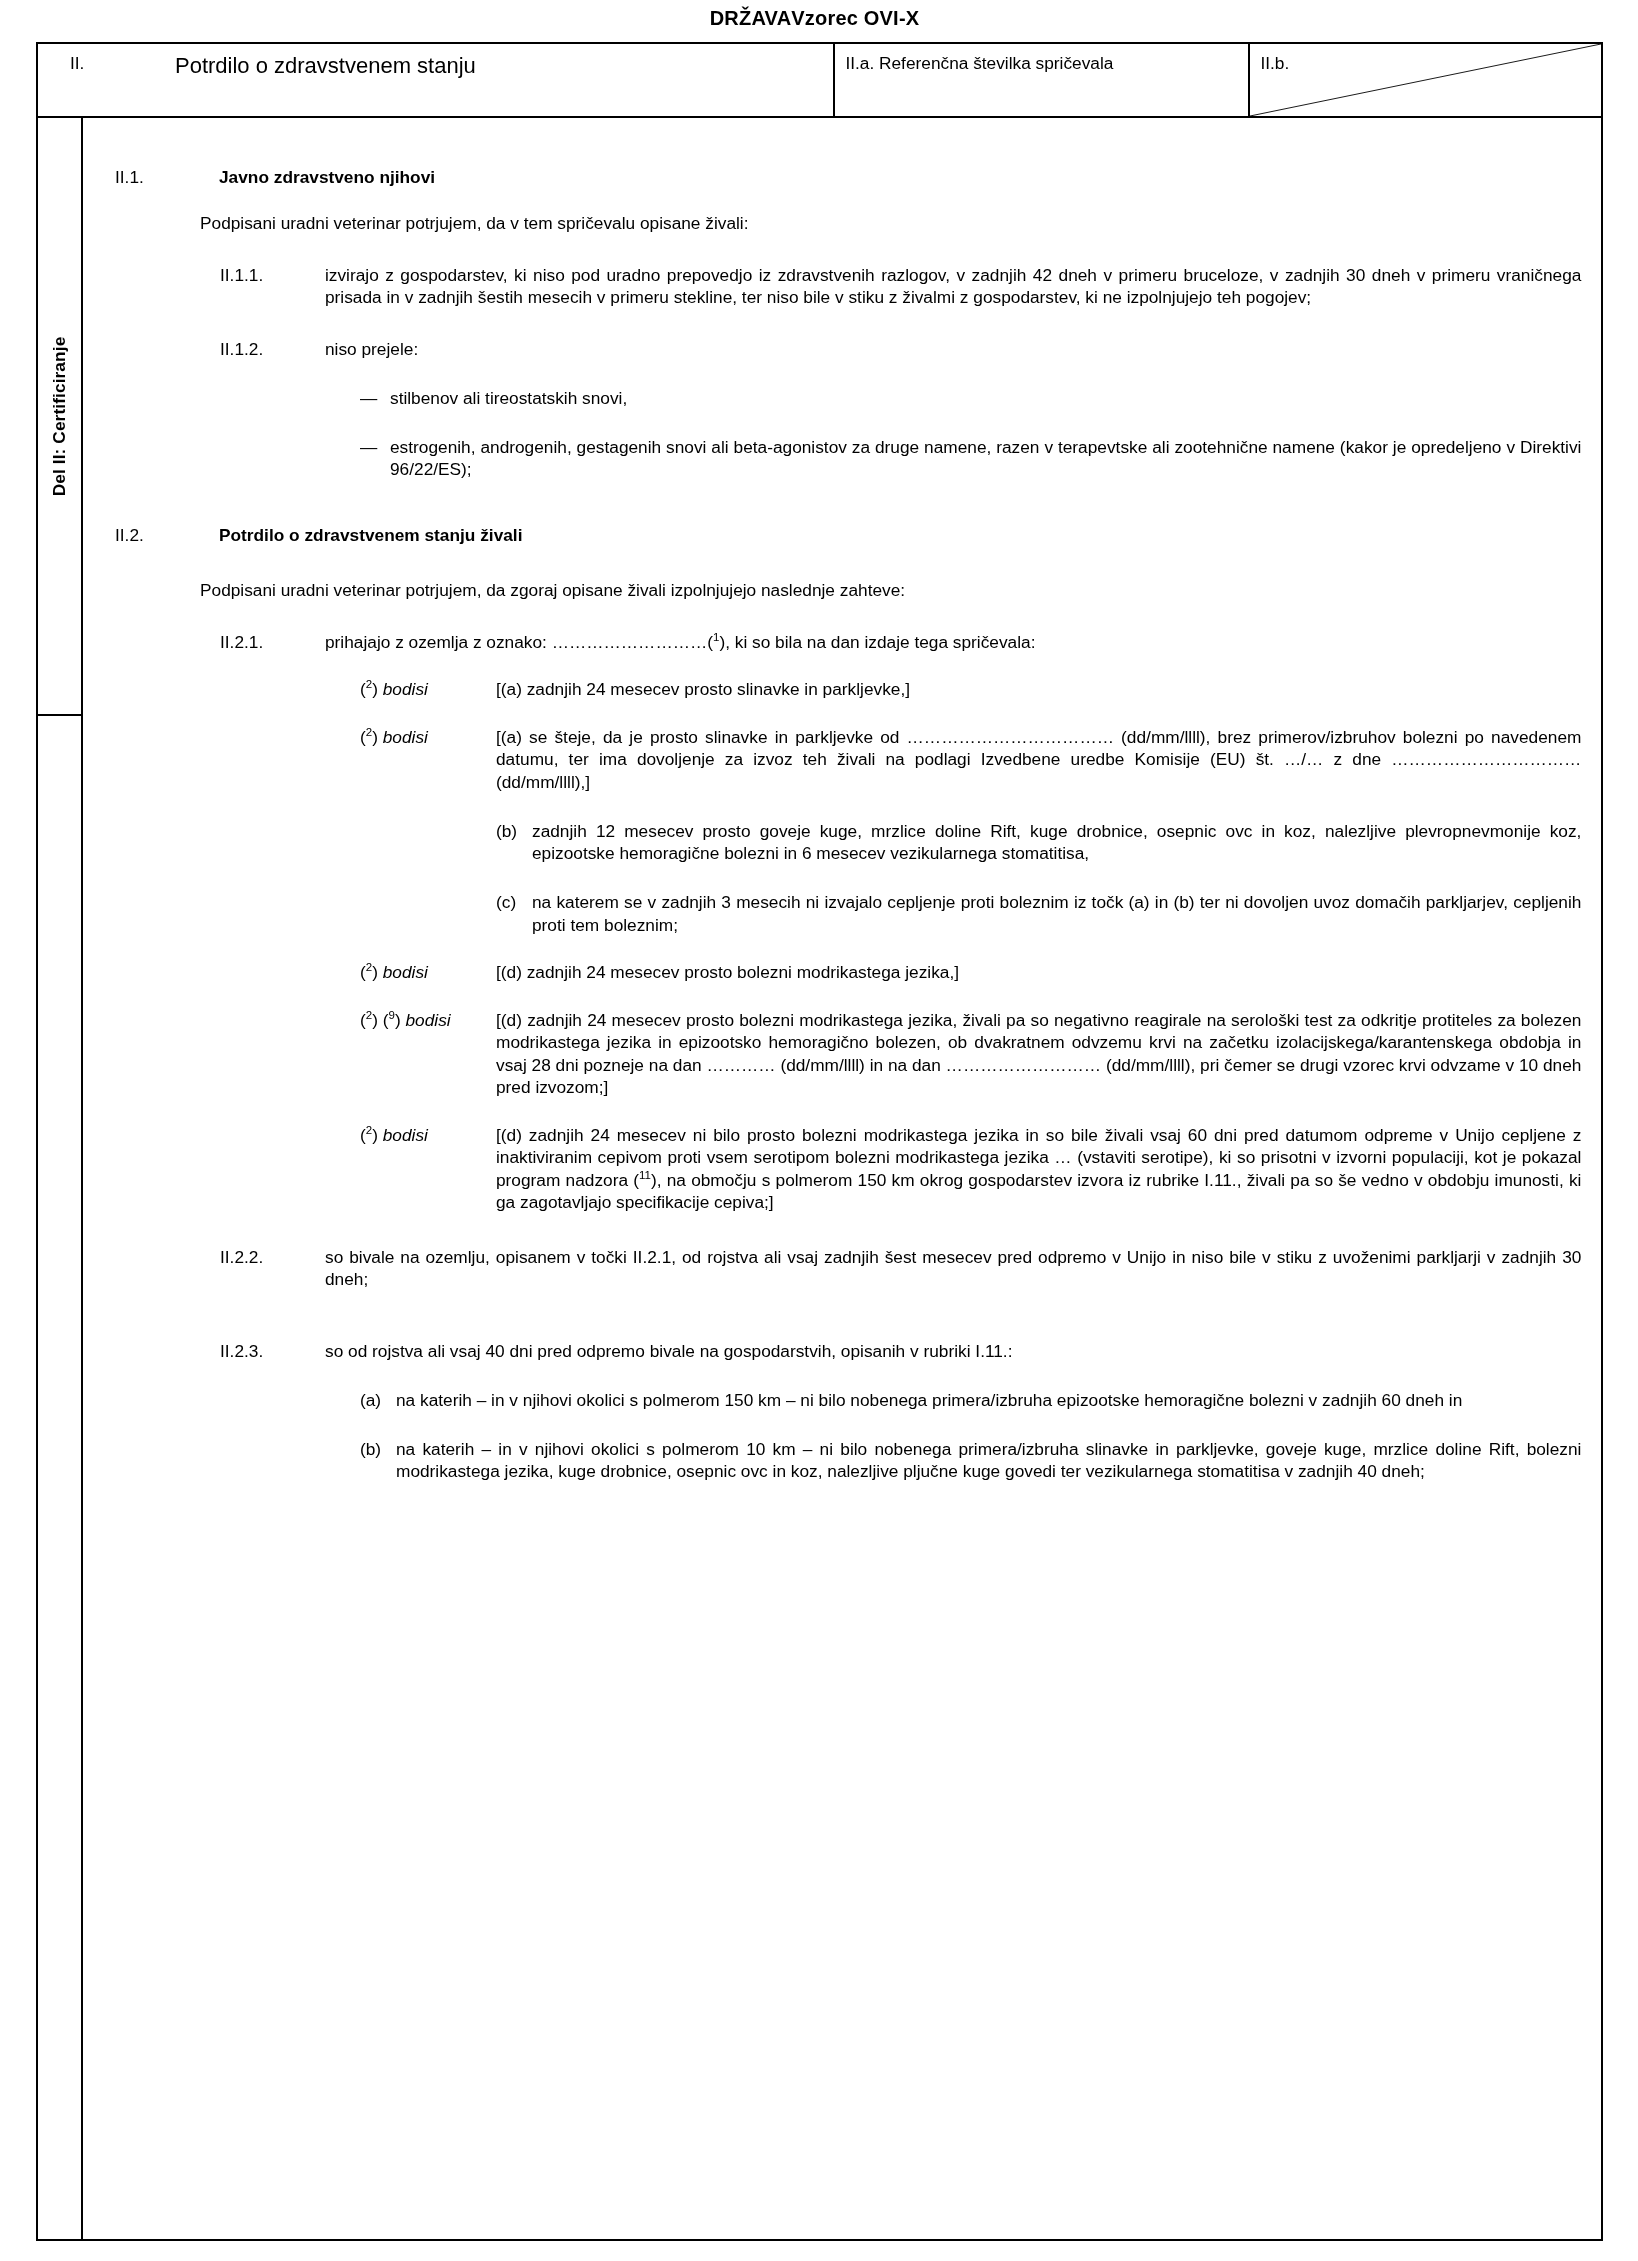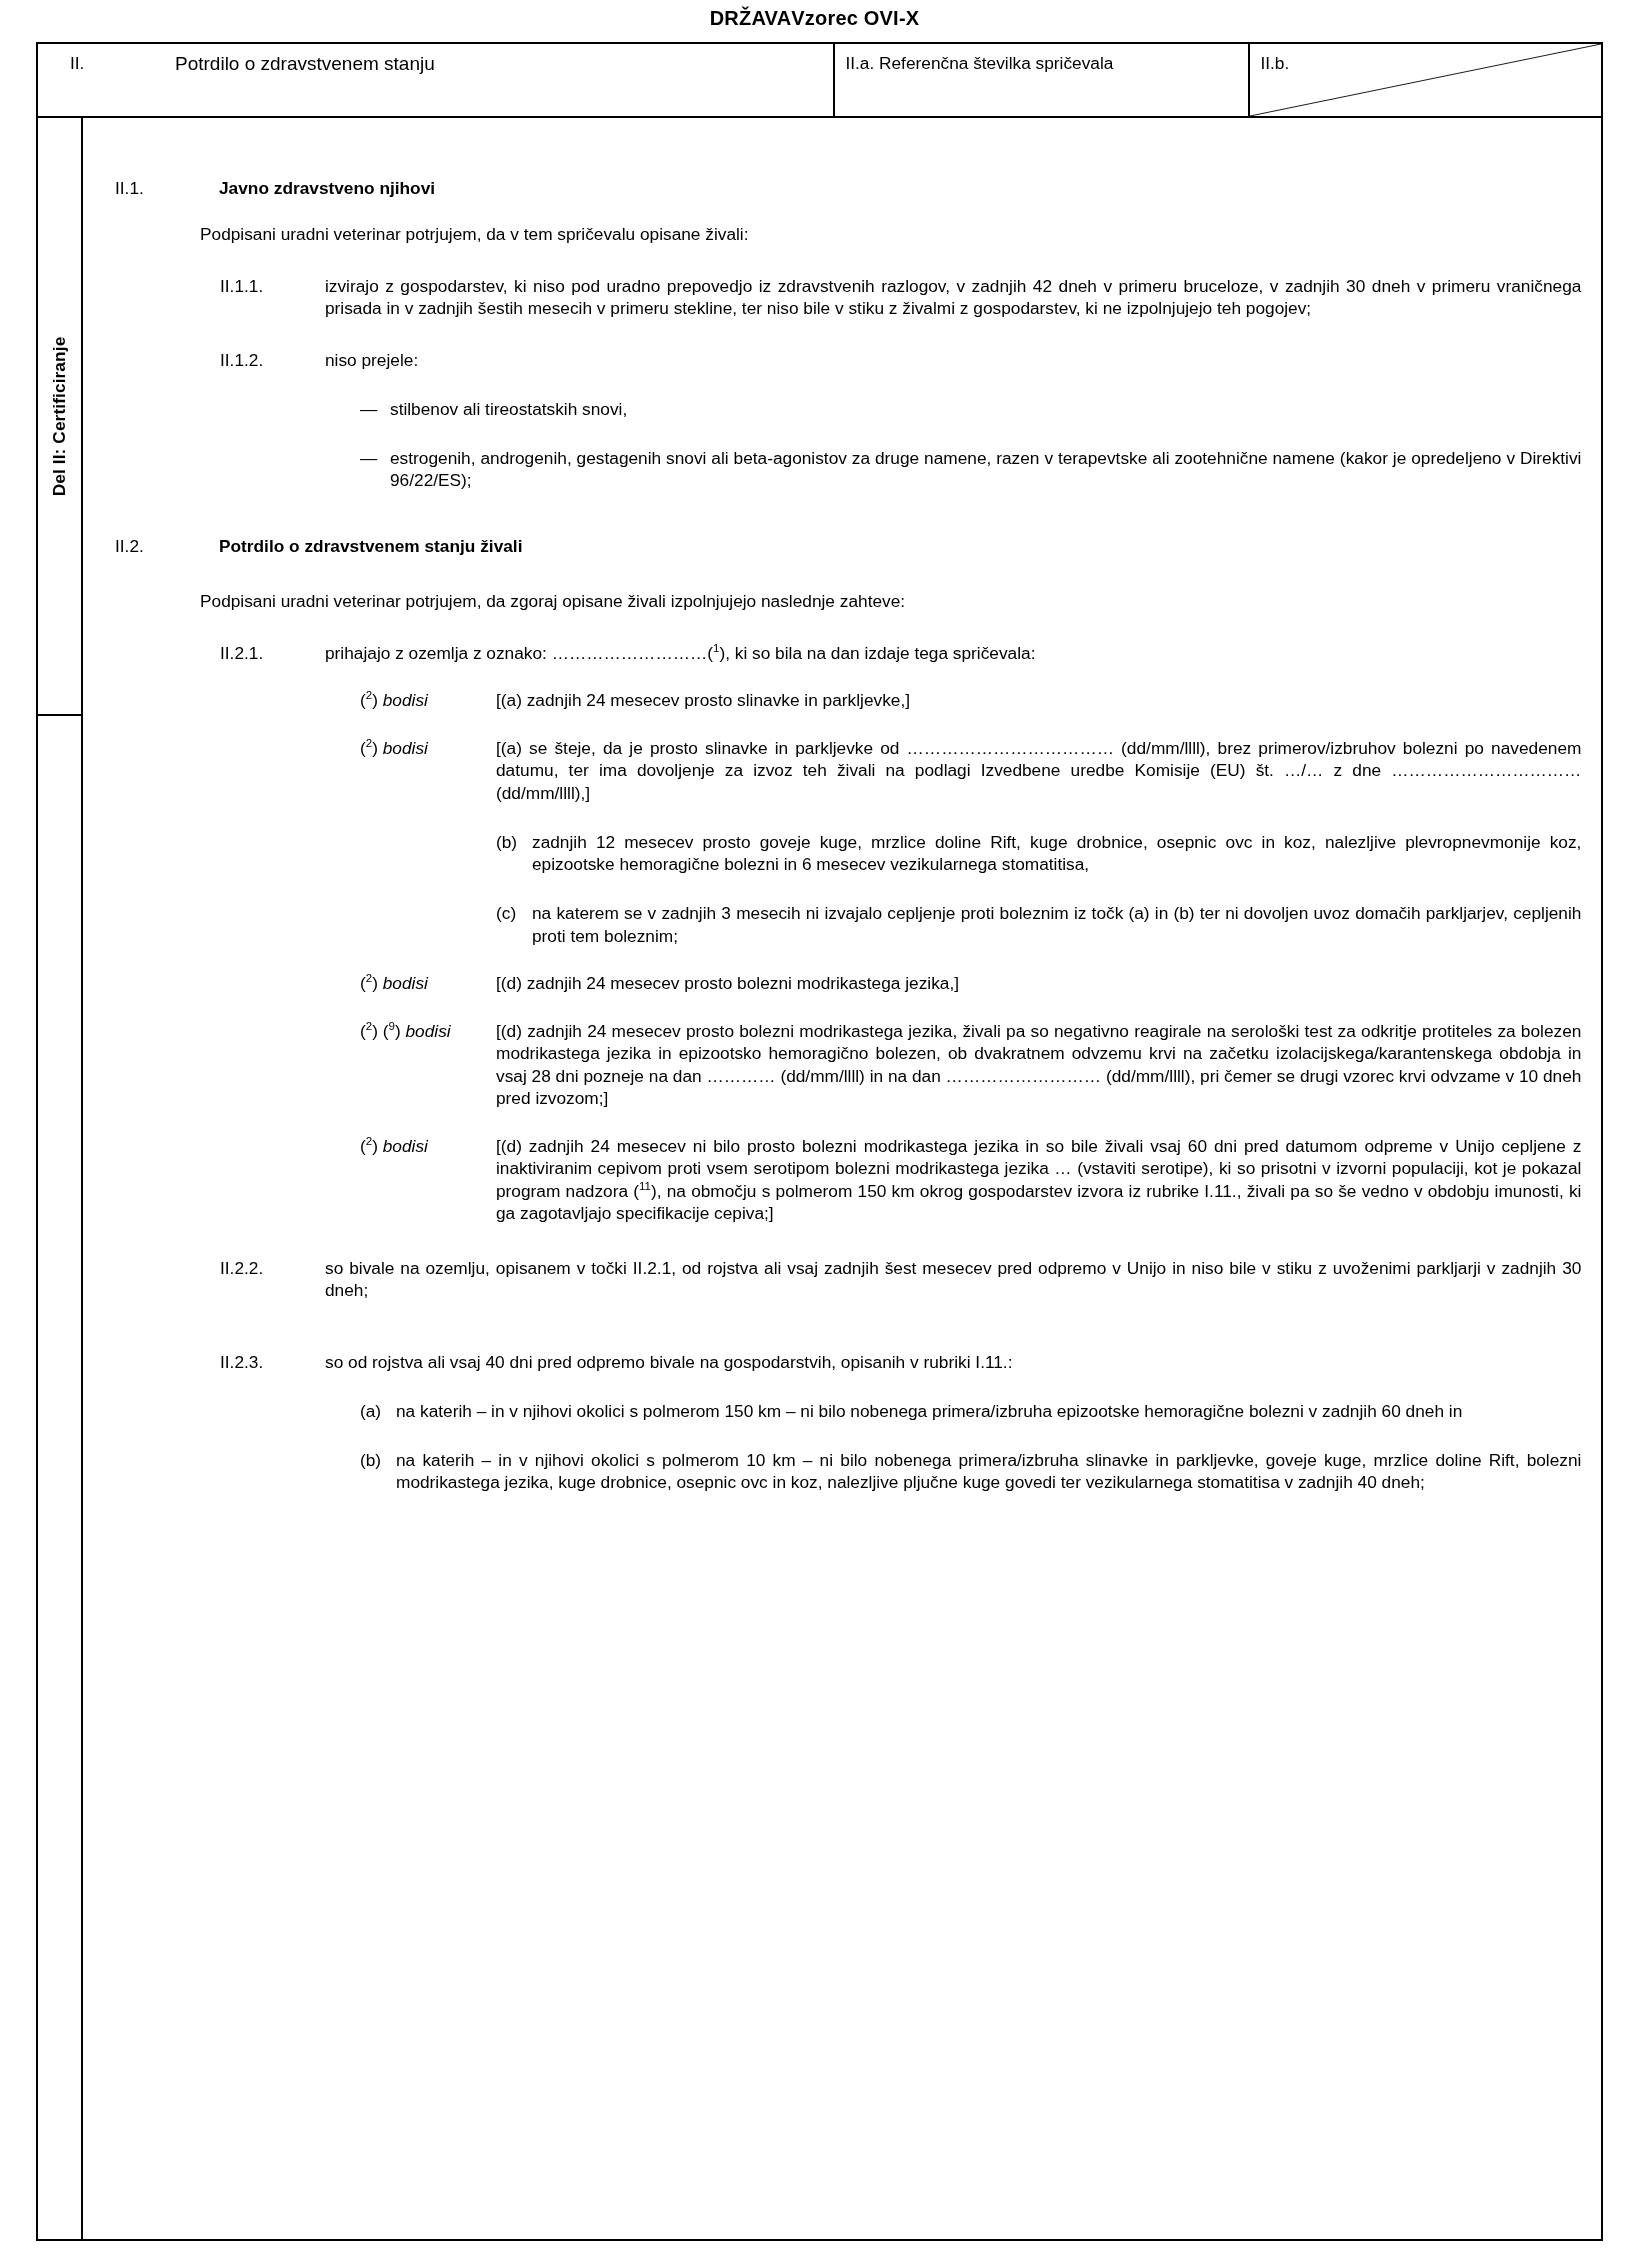--- a/index.html
+++ b/index.html
@@ -66,21 +66,21 @@
     padding-top:9.2px;
     box-sizing:border-box;
   }
   .tr-num{
     width:137px;
     padding-left:32px;
     font-size:17.3px;
     box-sizing:border-box;
   }
   .tr-label{
-    font-size:19px;
+    font-size:22px;
   }
   .tr-mid{
     flex:0 0 415px;
     border-left:2.3px solid #000;
     padding:9.2px 0 0 10.4px;
     font-size:17.3px;
     box-sizing:border-box;
   }
   .tr-right{
     flex:1 1 auto;
@@ -148,21 +148,21 @@
     box-sizing:border-box;
   }
   .txt{
     flex:1 1 auto;
     font-size:17.3px;
     line-height:1.30;
     text-align:justify;
   }
 
   
-  .lvl1{ margin-top:34px; padding-left:32px; }
+  .lvl1{ margin-top:23px; padding-left:32px; }
   .lvl1 .num{ width:104px; }
   .lvl1 .txt{ font-weight:bold; }
 
   
   .intro{ margin-top:24px; padding-left:117px; }
   .intro .txt{ padding-right:4.6px; }
 
   
   .lvl2{ margin-top:29px; padding-left:137px; }
   .lvl2 .num{ width:105px; }

